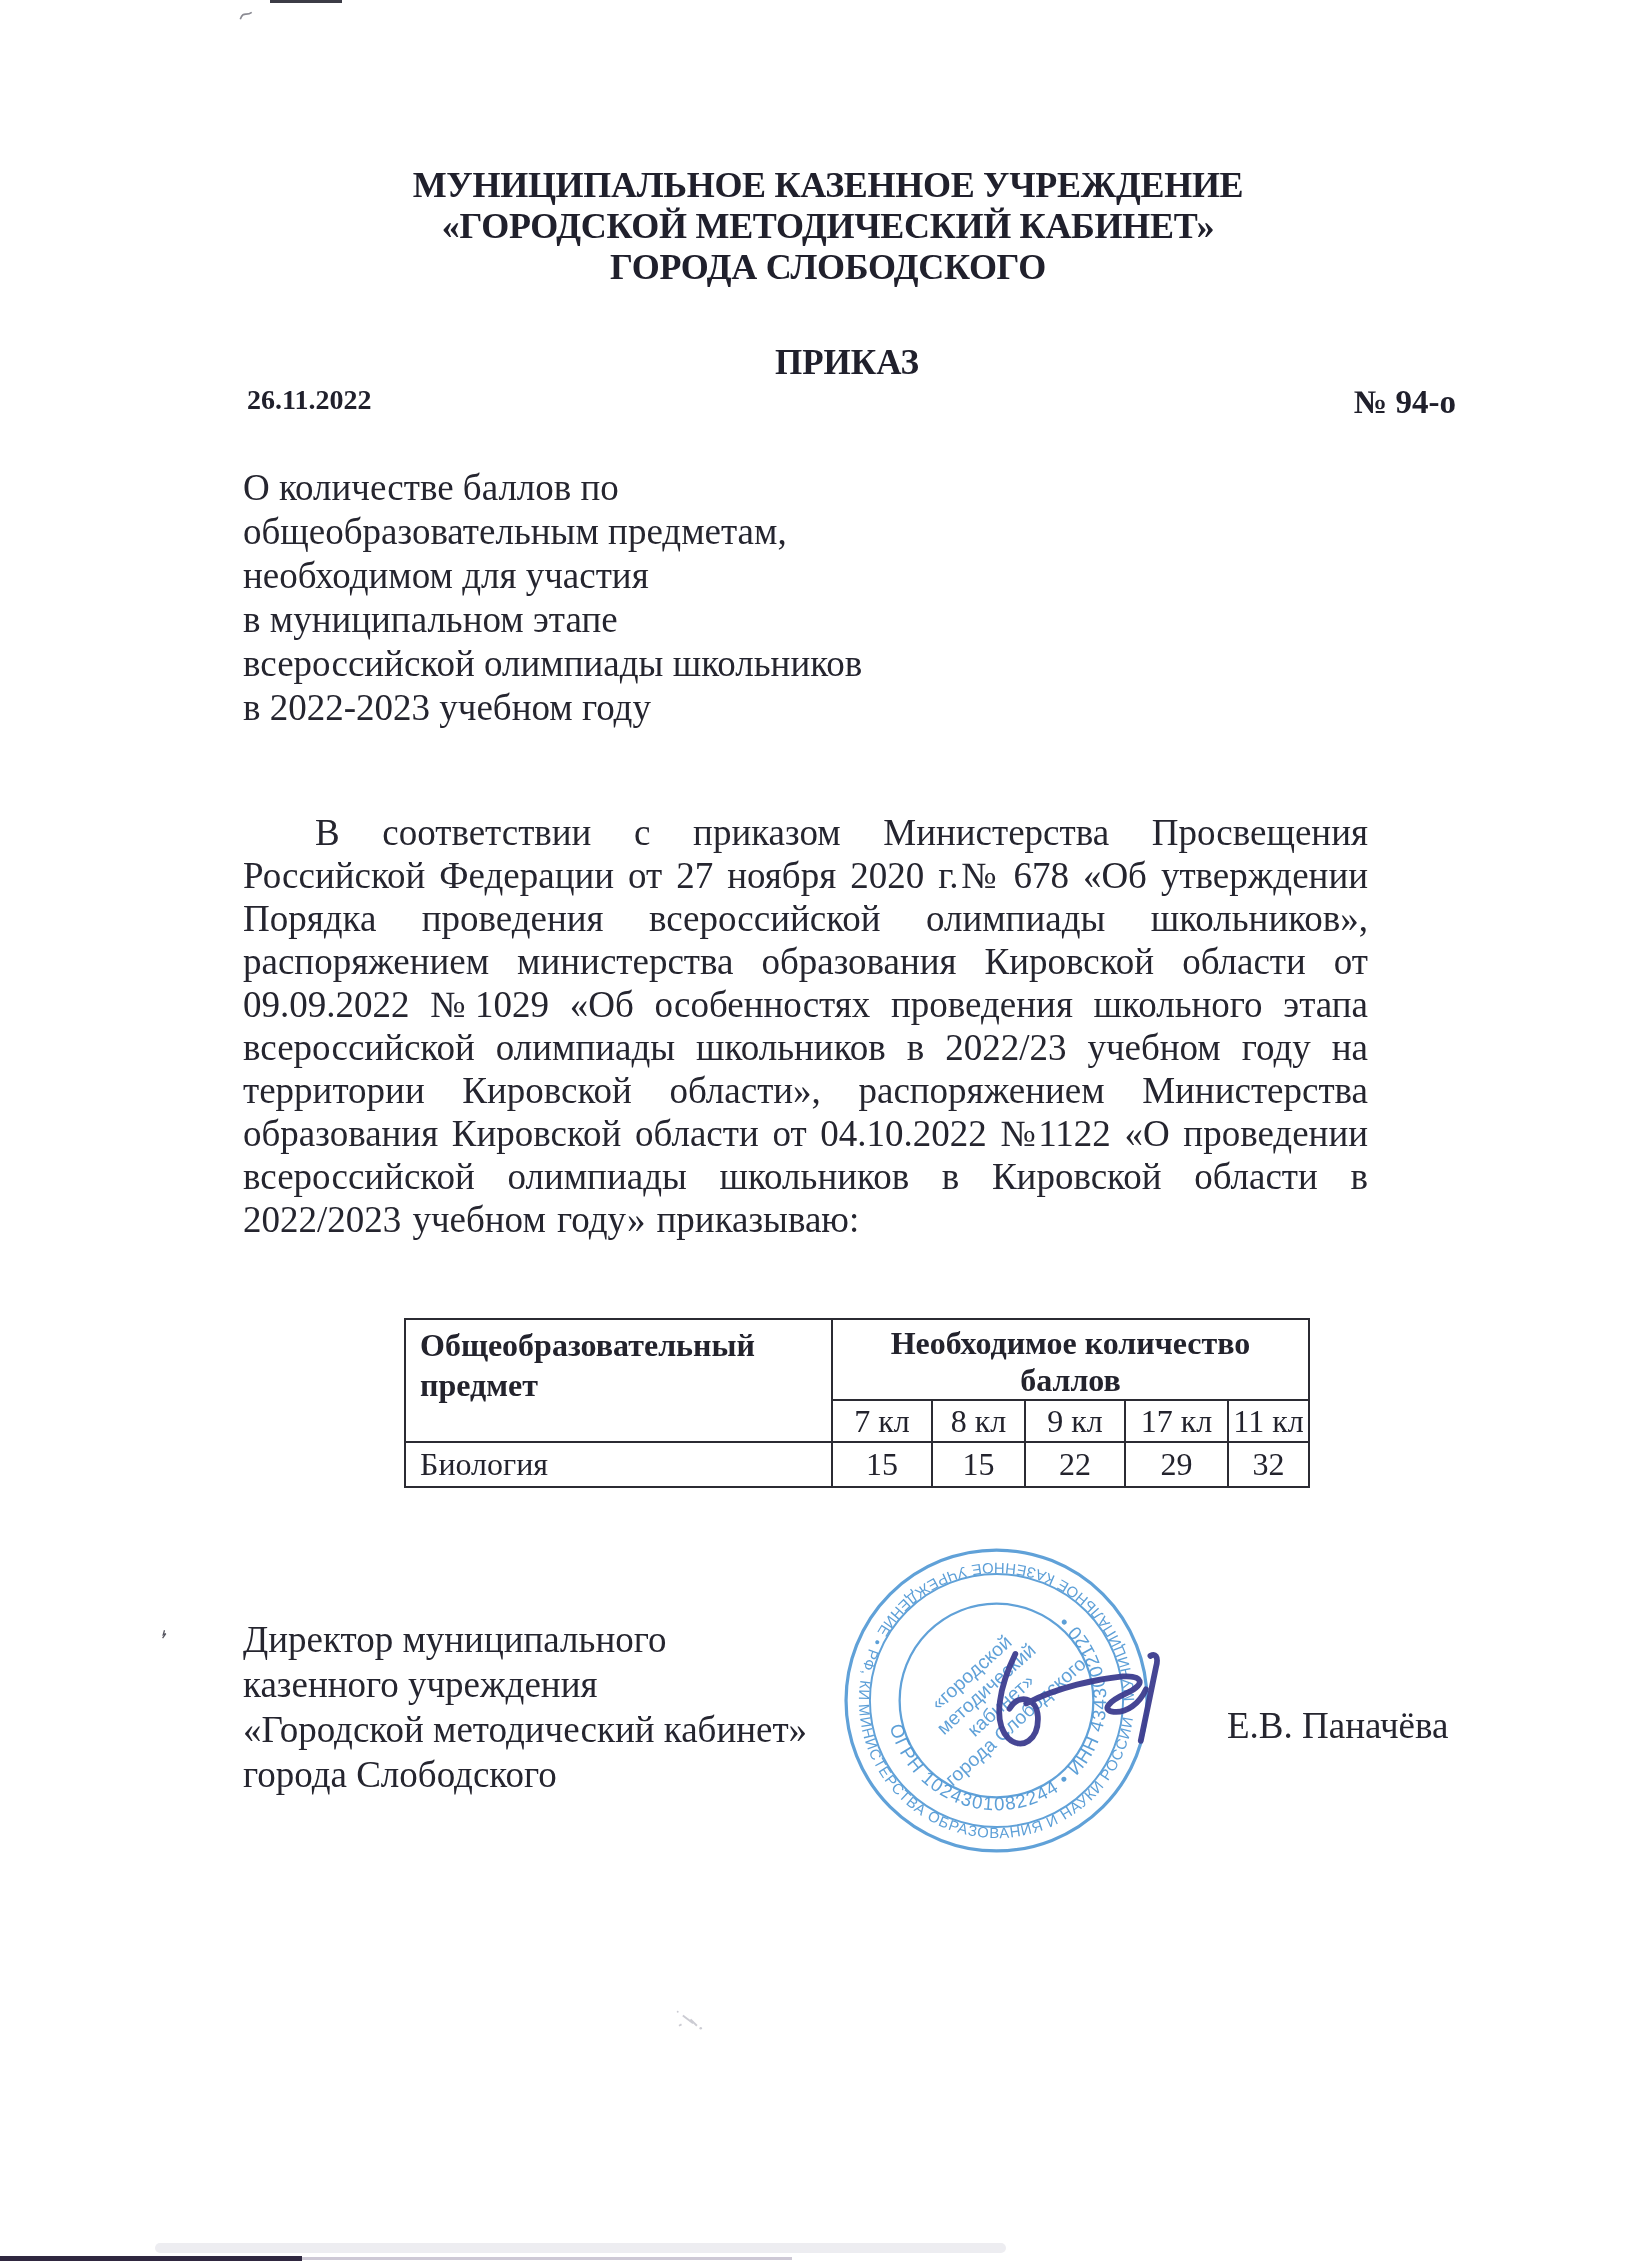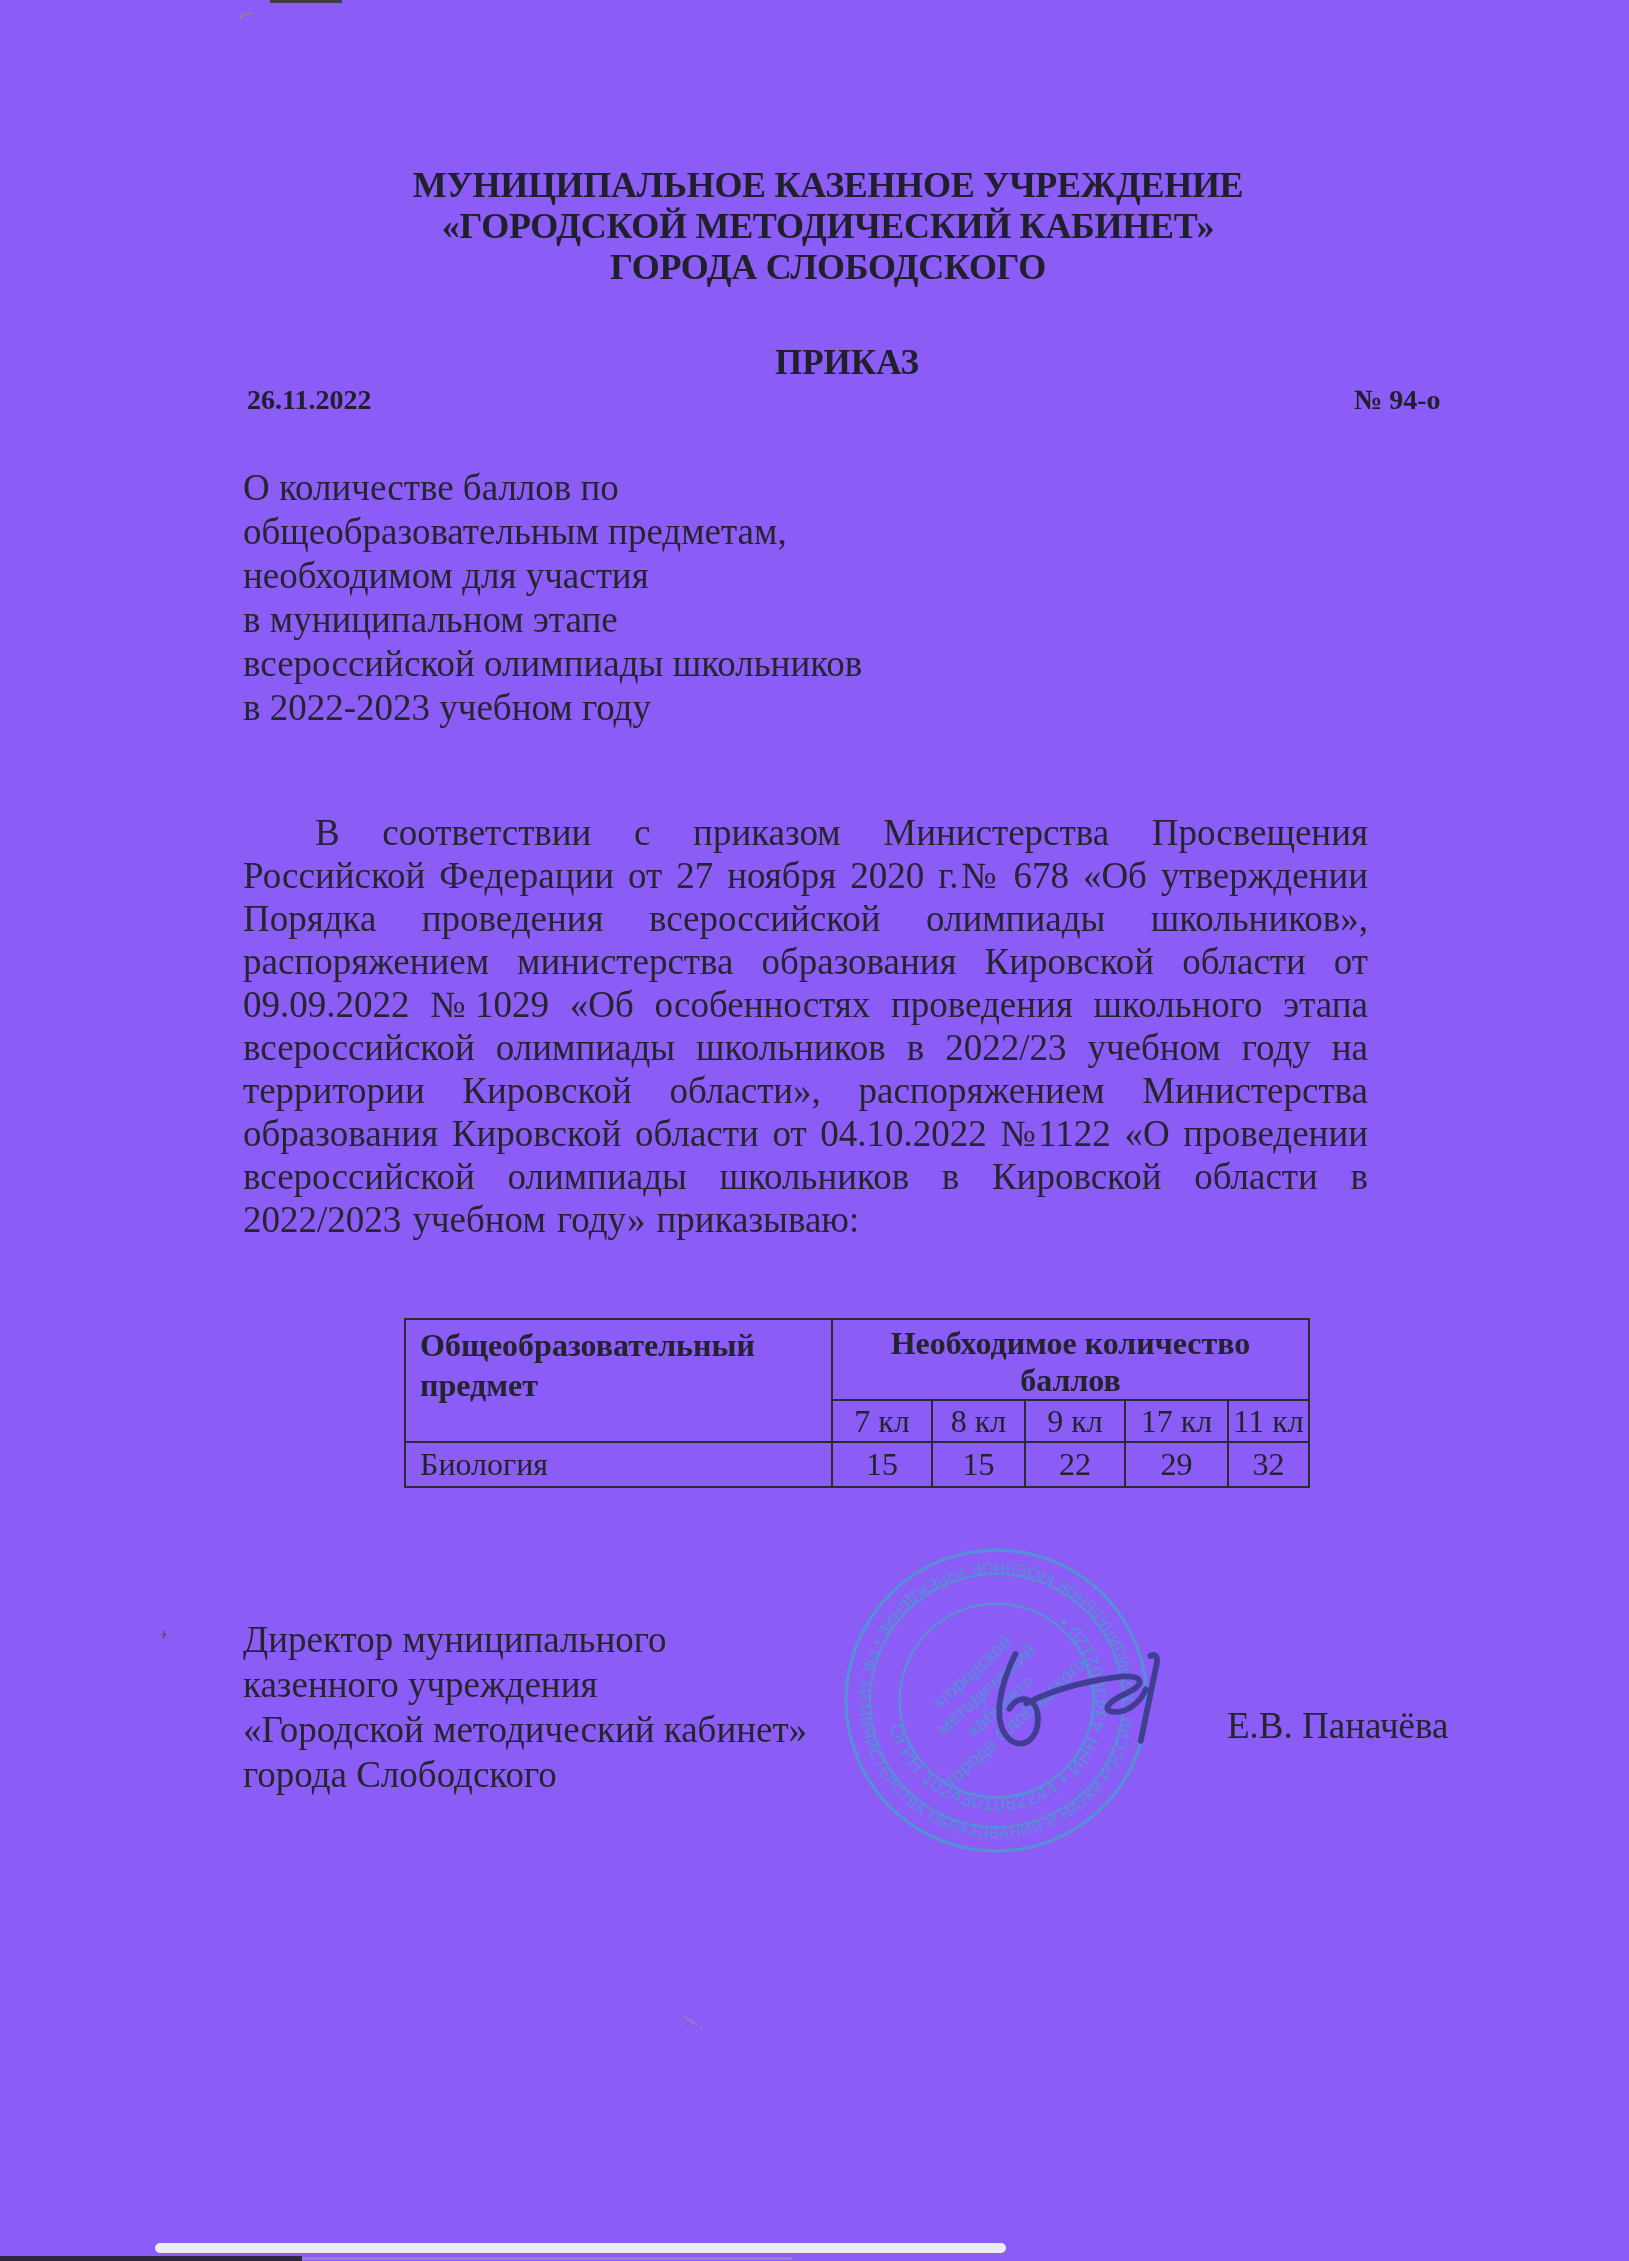--- a/index.html
+++ b/index.html
@@ -1,19 +1,19 @@
 <!DOCTYPE html>
 <html lang="ru" style="font-size:10.3px"><head>
 <meta charset="utf-8">
 <style>
   html,body{margin:0;padding:0;background:#d9d9d9;}
   .page{
     position:relative;
     width:1630px;height:2261px;
-    background:#8b5cf6;
+    background:#ffffff;
     overflow:hidden;
     font-family:"Liberation Serif", serif;
     color:#25252f;
   }
   
   .org{
     position:absolute;top:165px;left:13px;width:1630px;
     text-align:center;font-weight:bold;
     font-size:36px;line-height:41px;letter-spacing:-0.3px;
     color:#20202c;
@@ -21,21 +21,21 @@
   .doc-type{
     position:absolute;top:343px;left:32px;width:1630px;
     text-align:center;font-weight:bold;font-size:35px;color:#20202c;
   }
   .doc-date{
     position:absolute;top:384px;left:247px;
     font-weight:bold;font-size:28px;color:#20202c;
   }
   .doc-number{
     position:absolute;top:384px;left:1354px;
-    font-weight:bold;font-size:28px;color:#20202c;
+    font-weight:bold;font-size:33px;color:#20202c;
   }
   
   .subject{
     position:absolute;top:466px;left:243px;
     font-size:37px;line-height:44px;
   }
   
   .bodytext{
     position:absolute;top:811px;left:243px;width:1125px;
     font-size:37px;line-height:43px;text-align:justify;word-spacing:1.9px;

